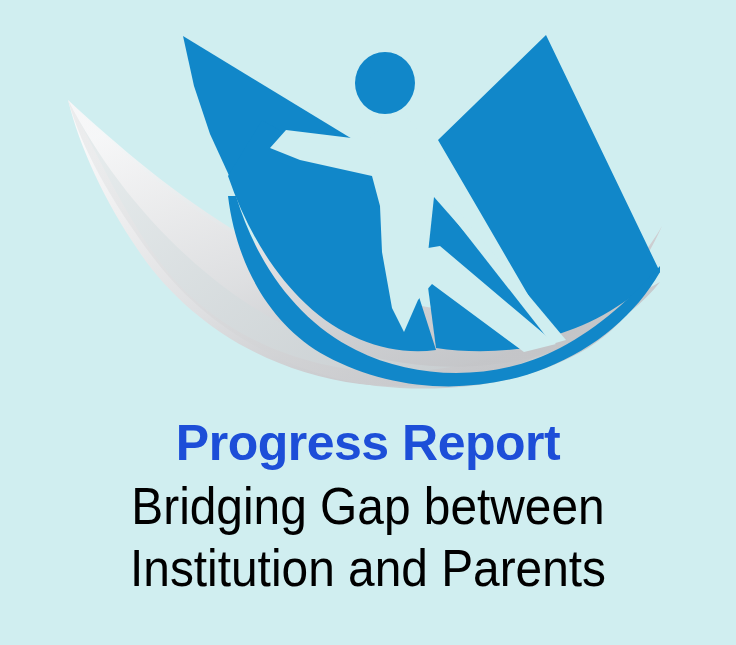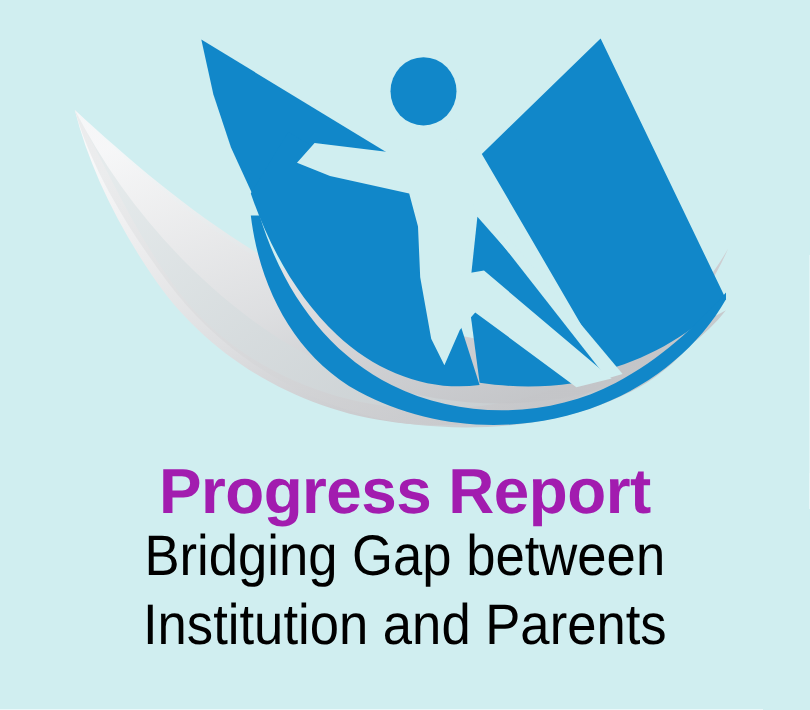--- a/index.html
+++ b/index.html
@@ -27,23 +27,23 @@
     left: 0;
     top: 418px;
     width: 736px;
     text-align: center;
     line-height: 1;
   }
   #report-title {
     display: block;
     font-family: "Liberation Sans", sans-serif;
     font-weight: bold;
-    font-size: 58px;
+    font-size: 50px;
     letter-spacing: -0.5px;
-    color: #a21caf;
+    color: #1d4ed8;
     margin: 0;
     padding: 0;
     height: 58px;
   }
   .subtitle-line {
     display: block;
     font-family: "Liberation Sans", sans-serif;
     font-weight: normal;
     font-size: 52px;
     color: #000000;

